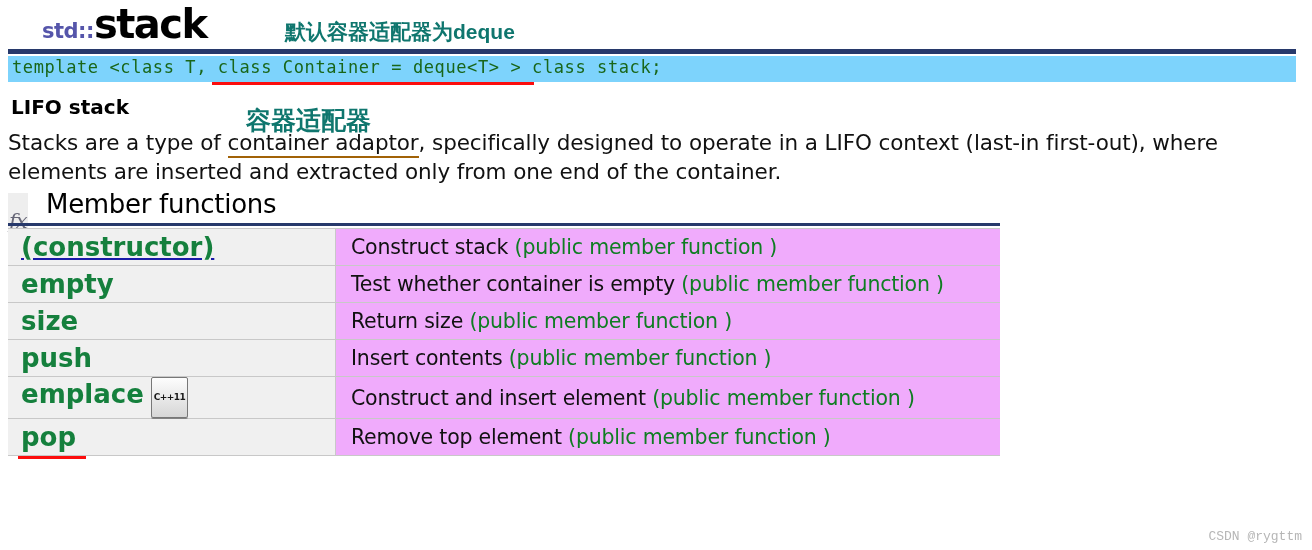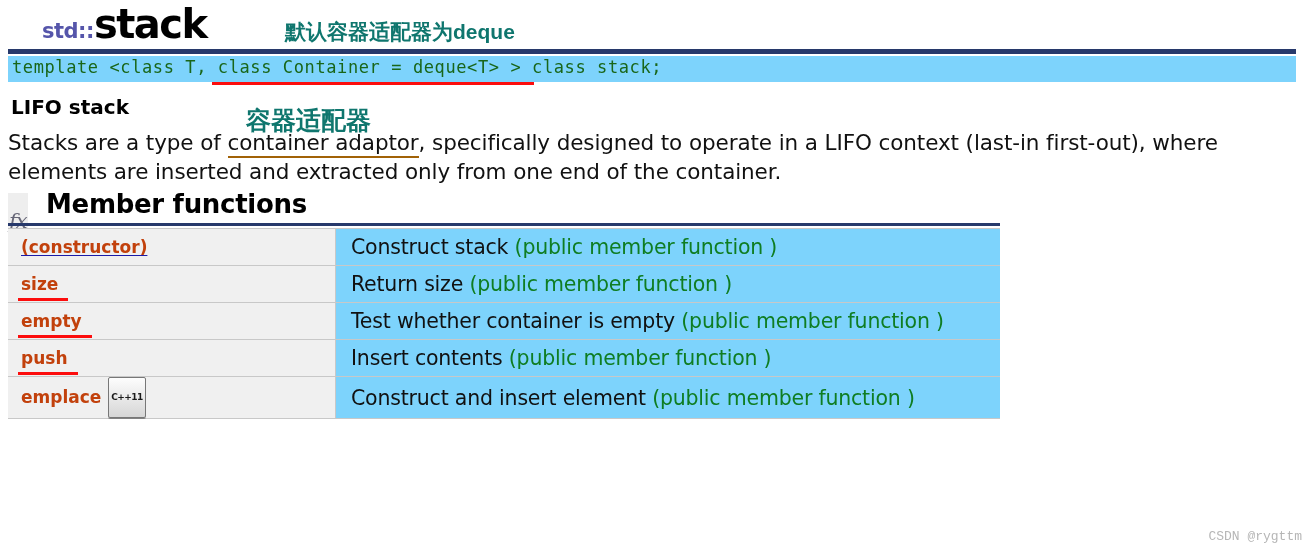--- a/index.html
+++ b/index.html
@@ -145,21 +145,21 @@
     color: #666677;
     background: #eeeeee;
     padding: 16px 1px;
     letter-spacing: -1px;
   }
   #mf-title {
     position: absolute;
     left: 38px;
     top: -2px;
     font-size: 26px;
-    font-weight: bold;
+    font-weight: normal;
     color: #000000;
     letter-spacing: -0.3px;
   }
   #mf-rule {
     position: absolute;
     left: 8px;
     top: 223px;
     width: 992px;
     height: 3px;
     background: #27396b;
@@ -182,31 +182,31 @@
     height: 36px;
   }
   td.cell-name {
     width: 314px;
     background: #f0f0f0;
     border-right: 1px solid #c8c8c8;
     padding-left: 13px !important;
     position: relative;
   }
   td.cell-desc {
-    background: #7dd3fc;
+    background: #f0abfc;
     padding-left: 15px !important;
     font-size: 20.5px;
     color: #111111;
     white-space: nowrap;
     letter-spacing: -0.2px;
   }
   .member-name {
-    font-size: 17px;
-    font-weight: bold;
-    color: #c2410c;
+    font-size: 26px;
+    font-weight: bold;
+    color: #15803d;
     white-space: nowrap;
     display: inline-block;
     position: relative;
   }
   .member-name.link-underline {
     text-decoration: underline;
     text-decoration-color: #1a1aa8;
     text-underline-offset: 2px;
   }
   .member-name.red-underline::after {
@@ -279,31 +279,35 @@
 </div>
 <div id="mf-rule"></div>
 
 <table id="mf-table">
   <tbody id="mf-tbody">
       <tr>
         <td class="cell-name"><span class="member-name link-underline">(constructor)</span></td>
         <td class="cell-desc"><span>Construct stack</span> <span class="desc-green"> (public member function )</span></td>
       </tr>
       <tr>
+        <td class="cell-name"><span class="member-name red-underline">empty</span></td>
+        <td class="cell-desc"><span>Test whether container is empty</span> <span class="desc-green"> (public member function )</span></td>
+      </tr>
+      <tr>
         <td class="cell-name"><span class="member-name red-underline">size</span></td>
         <td class="cell-desc"><span>Return size</span> <span class="desc-green"> (public member function )</span></td>
       </tr>
       <tr>
-        <td class="cell-name"><span class="member-name red-underline">empty</span></td>
-        <td class="cell-desc"><span>Test whether container is empty</span> <span class="desc-green"> (public member function )</span></td>
-      </tr>
-      <tr>
         <td class="cell-name"><span class="member-name red-underline">push</span></td>
         <td class="cell-desc"><span>Insert contents</span> <span class="desc-green"> (public member function )</span></td>
       </tr>
       <tr>
         <td class="cell-name"><span class="member-name">emplace</span><span class="cpp11-badge">C++11</span></td>
         <td class="cell-desc"><span>Construct and insert element</span> <span class="desc-green"> (public member function )</span></td>
       </tr>
+      <tr>
+        <td class="cell-name"><span class="member-name red-underline">pop</span></td>
+        <td class="cell-desc"><span>Remove top element</span> <span class="desc-green"> (public member function )</span></td>
+      </tr>
     </tbody>
 </table>
 
 <div id="watermark">CSDN @rygttm</div>
 
 </body></html>

